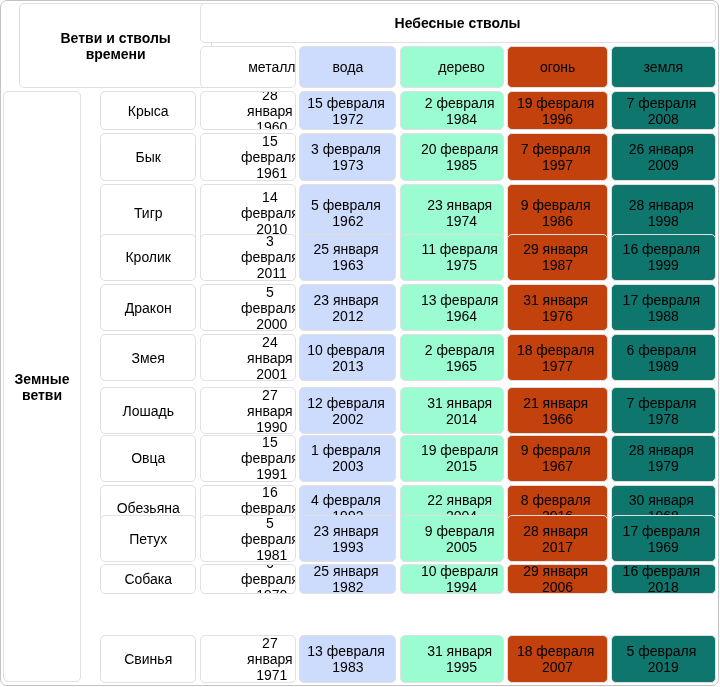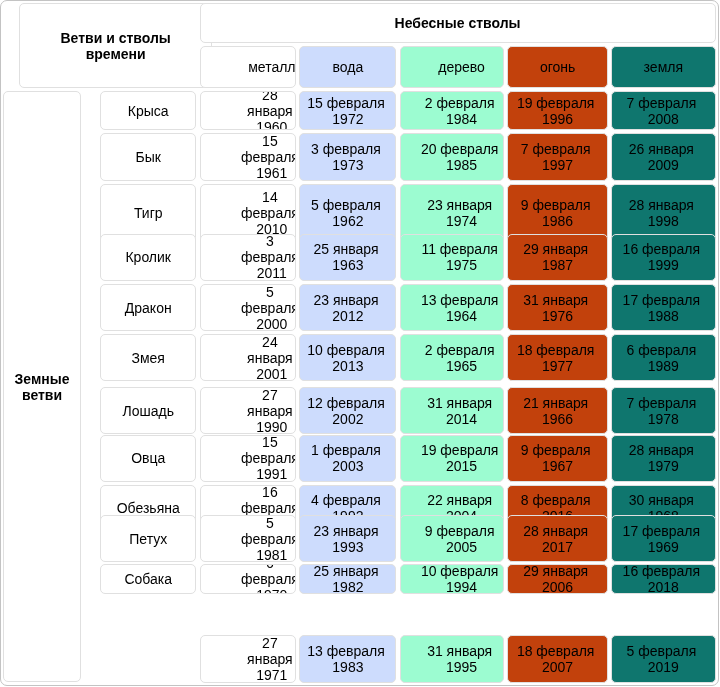--- a/index.html
+++ b/index.html
@@ -327,20 +327,23 @@
       <span data-name="date-year">1994</span>
     </div>
  <div class="cell r10 k5 c-fire" data-name="date-cell-10-fire">
       <span data-name="date-day-month">29 января</span>
       <span data-name="date-year">2006</span>
     </div>
  <div class="cell r10 k6 c-earth" data-name="date-cell-10-earth">
       <span data-name="date-day-month">16 февраля</span>
       <span data-name="date-year">2018</span>
     </div>
+ <div class="cell r11 k1" data-name="branch-name-cell-11">
+      <span data-name="branch-name-label">Свинья</span>
+    </div>
  <div class="cell r11 k2 c-metal" data-name="date-cell-11-metal">
       <span data-name="date-day-month">27 января</span>
       <span data-name="date-year">1971</span>
     </div>
  <div class="cell r11 k3 c-water" data-name="date-cell-11-water">
       <span data-name="date-day-month">13 февраля</span>
       <span data-name="date-year">1983</span>
     </div>
  <div class="cell r11 k4 c-wood" data-name="date-cell-11-wood">
       <span data-name="date-day-month">31 января</span>

